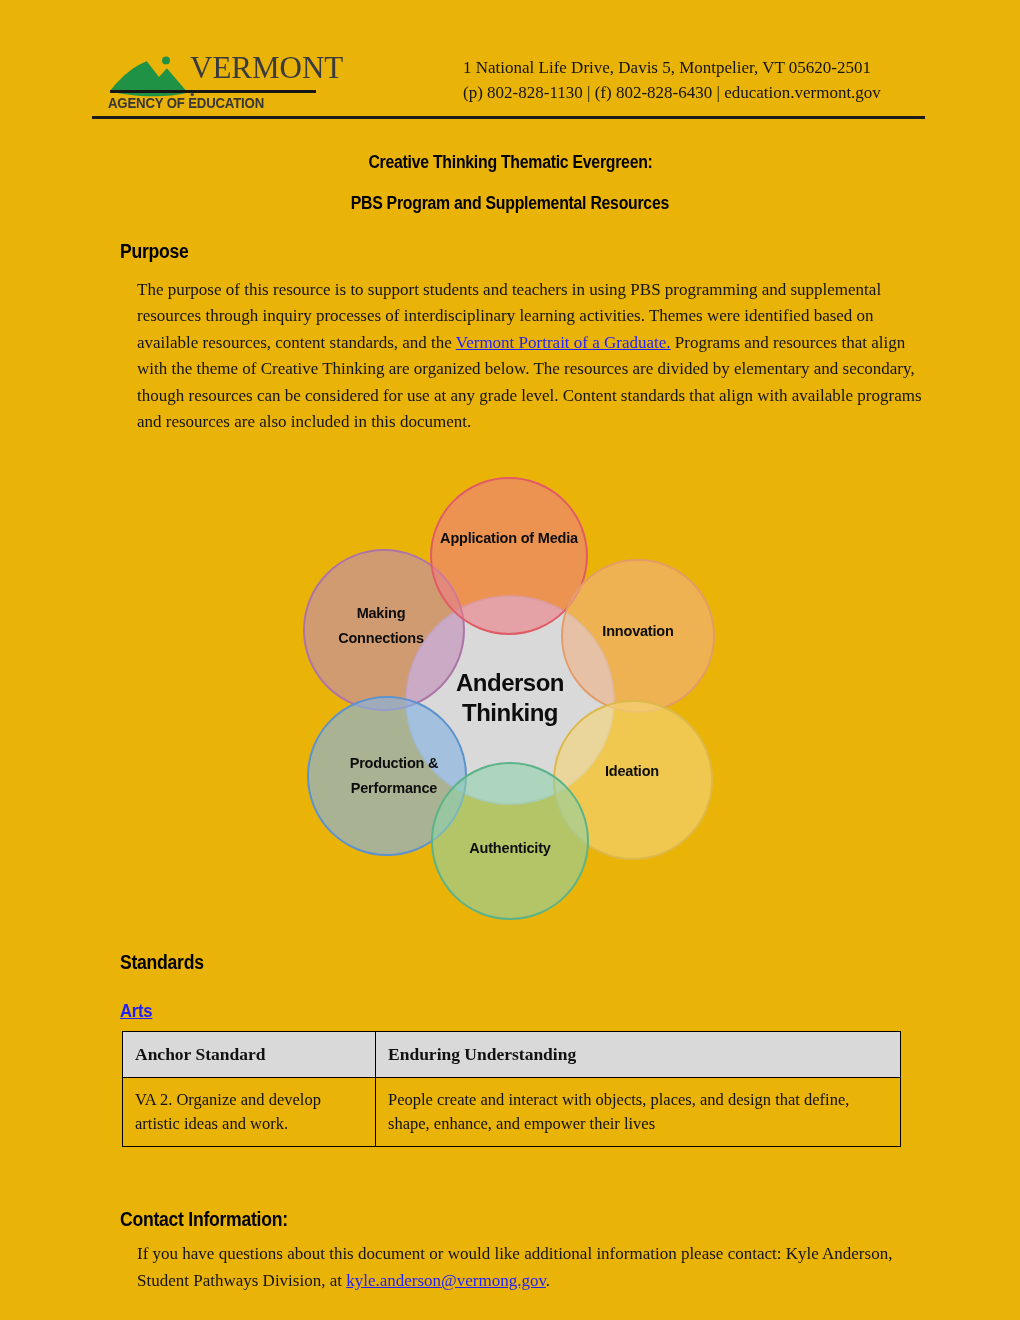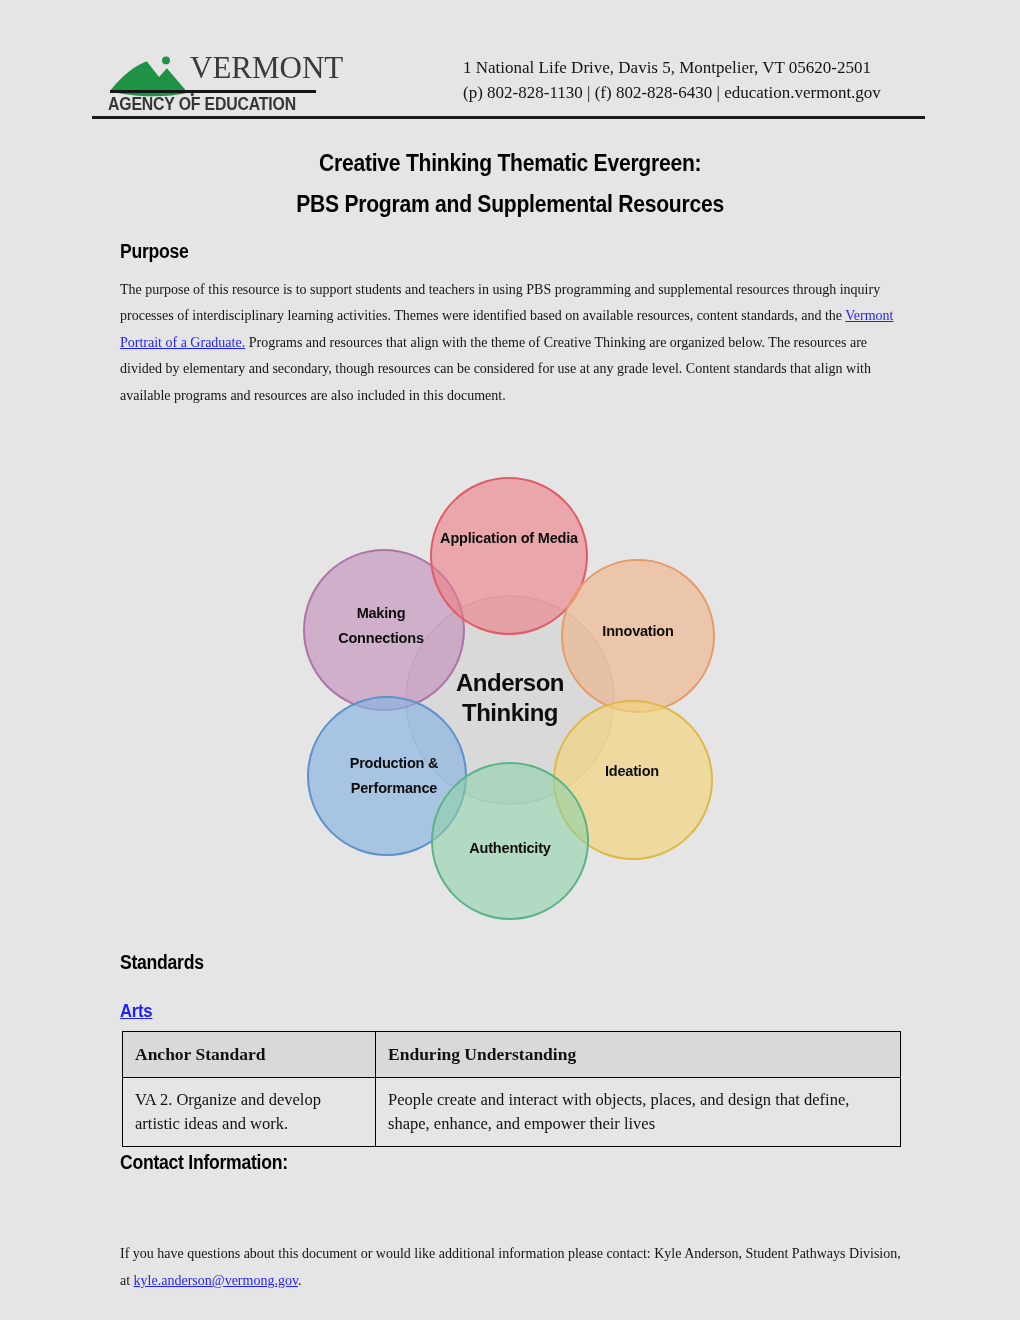--- a/index.html
+++ b/index.html
@@ -1,49 +1,49 @@
 <!DOCTYPE html>
 <html><head>
 <meta charset="utf-8">
 <style>
   * { margin:0; padding:0; box-sizing:border-box; }
   html,body { background:#ffffff; }
   #page {
-    position:relative; width:1020px; height:1320px; background:#e5e5e5;
+    position:relative; width:1020px; height:1320px; background:#eab308;
     overflow:hidden; font-family:"Liberation Serif", serif; color:#111;
   }
   .abs { position:absolute; }
   .cond { font-family:"Liberation Sans", sans-serif; font-weight:700; letter-spacing:-0.3px; }
   .squeeze { display:inline-block; transform:scaleX(0.88); transform-origin:0 50%; white-space:nowrap; }
   .squeeze-c { display:inline-block; transform:scaleX(0.88); transform-origin:50% 50%; white-space:nowrap; }
 
   
   #logo { left:108px; top:50px; width:210px; height:62px; }
   #logo-mountain { position:absolute; left:0; top:6px; }
   #logo-brand {
     position:absolute; left:82px; top:0px; font-family:"Liberation Serif", serif;
     font-size:31px; color:#3b3b3b; letter-spacing:0px; white-space:nowrap;
   }
   #logo-rule { position:absolute; left:2px; top:40px; width:206px; height:2.5px; background:#161616; }
   #logo-sub {
-    position:absolute; left:0px; top:44px; width:208px; text-align:center;
-    font-size:18px; color:#363636; letter-spacing:-0.2px;
+    position:absolute; left:0px; top:44px; width:208px; text-align:left;
+    font-size:15px; color:#363636; letter-spacing:-0.2px;
   }
   #address { left:463px; top:55px; font-size:17px; line-height:25px; color:#141414; }
   #header-rule { left:92px; top:116px; width:833px; height:2.8px; background:#1c1c1c; }
 
   
-  #doc-title { left:0; top:142px; width:1020px; text-align:center; font-size:24px; line-height:41px; color:#000; }
+  #doc-title { left:0; top:142px; width:1020px; text-align:center; font-size:18px; line-height:41px; color:#000; }
   .section-heading { font-size:20px; color:#000; }
   #purpose-heading { left:120px; top:240px; }
   #standards-heading { left:120px; top:951px; }
-  #contact-heading { left:120px; top:1151px; }
+  #contact-heading { left:120px; top:1208px; }
 
   
-  .bodytext { font-size:14px; line-height:26.4px; color:#141414; }
+  .bodytext { font-size:17px; line-height:26.4px; color:#141414;margin-left:17px; }
   #purpose-text { left:120px; top:277px; width:786px; }
   #contact-text { left:120px; top:1240px; width:786px; line-height:27px; }
   a.link, .link { color:#1f1fff; text-decoration:underline; cursor:pointer; }
 
   
   #diagram { left:300px; top:473px; width:420px; height:450px; }
   #diagram svg { position:absolute; left:0; top:0; }
   .vlabel {
     position:absolute; text-align:center; font-family:"Liberation Sans", sans-serif;
     font-weight:700; font-size:14.5px; line-height:25px; color:#0d0d0d; letter-spacing:-0.2px;

